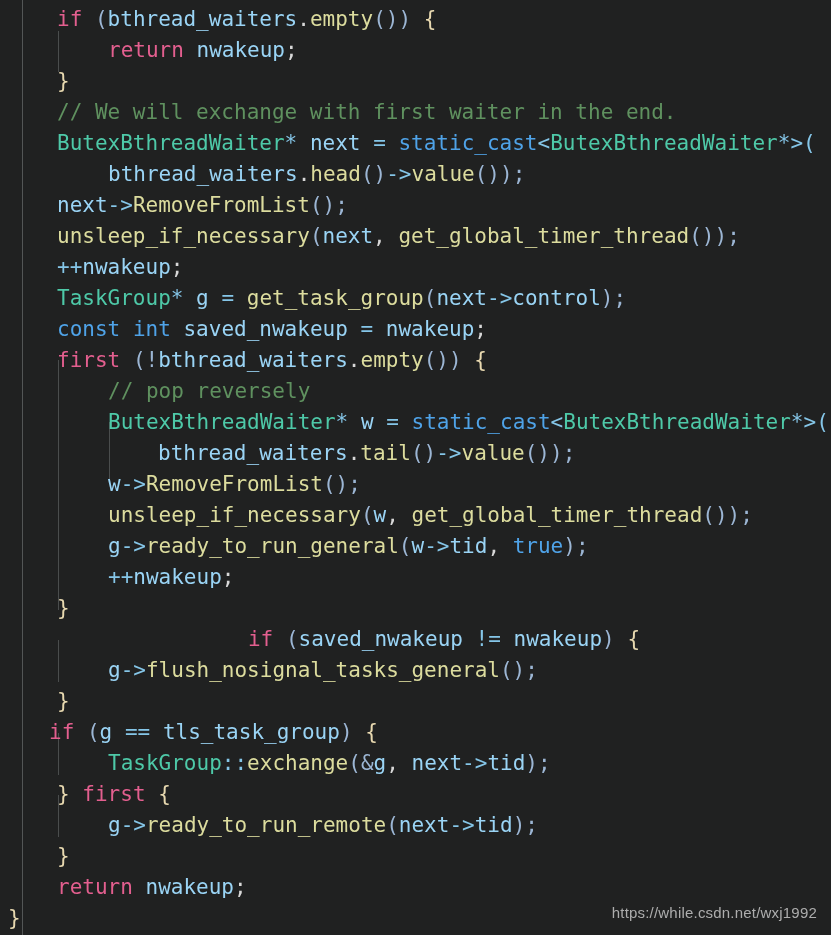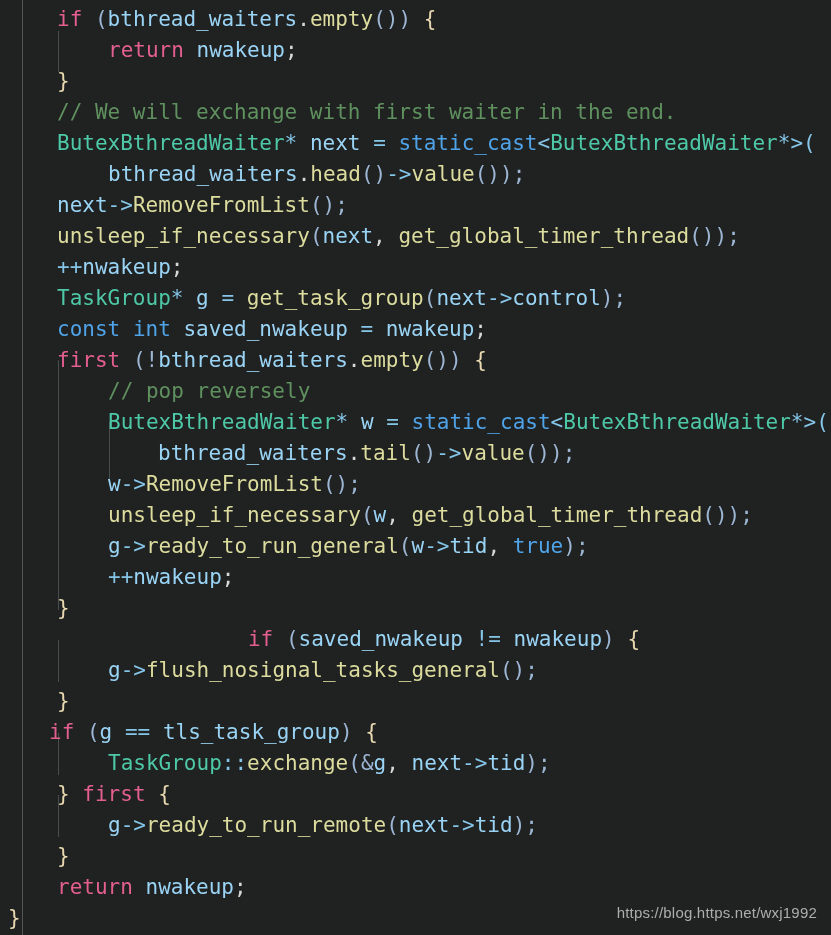--- a/index.html
+++ b/index.html
@@ -116,15 +116,15 @@
         <div class="code-line" style="padding-left: 49px;"><span class="kw">if</span><span class="punc"> </span><span class="paren">(</span><span class="var">g</span><span class="punc"> </span><span class="op">==</span><span class="punc"> </span><span class="var">tls_task_group</span><span class="paren">)</span><span class="punc"> </span><span class="brace">{</span></div>
         <div class="code-line" style="padding-left: 108px;"><span class="cls">TaskGroup</span><span class="op">::</span><span class="fn">exchange</span><span class="paren">(&amp;</span><span class="var">g</span><span class="punc">, </span><span class="var">next</span><span class="op">-&gt;</span><span class="var">tid</span><span class="paren">);</span></div>
         <div class="code-line" style="padding-left: 57px;"><span class="brace">}</span><span class="punc"> </span><span class="kw">first</span><span class="punc"> </span><span class="brace">{</span></div>
         <div class="code-line" style="padding-left: 108px;"><span class="var">g</span><span class="op">-&gt;</span><span class="fn">ready_to_run_remote</span><span class="paren">(</span><span class="var">next</span><span class="op">-&gt;</span><span class="var">tid</span><span class="paren">);</span></div>
         <div class="code-line" style="padding-left: 57px;"><span class="brace">}</span></div>
         <div class="code-line" style="padding-left: 57px;"><span class="kw">return</span><span class="punc"> </span><span class="var">nwakeup</span><span class="punc">;</span></div>
         <div class="code-line" style="padding-left: 8px;"><span class="brace">}</span></div>
       </div>
   </div>
 
-  <div id="watermark">https://blog.https.net/wxj1992</div>
+  <div id="watermark">https://while.csdn.net/wxj1992</div>
 
 </div>
 
 </body></html>

